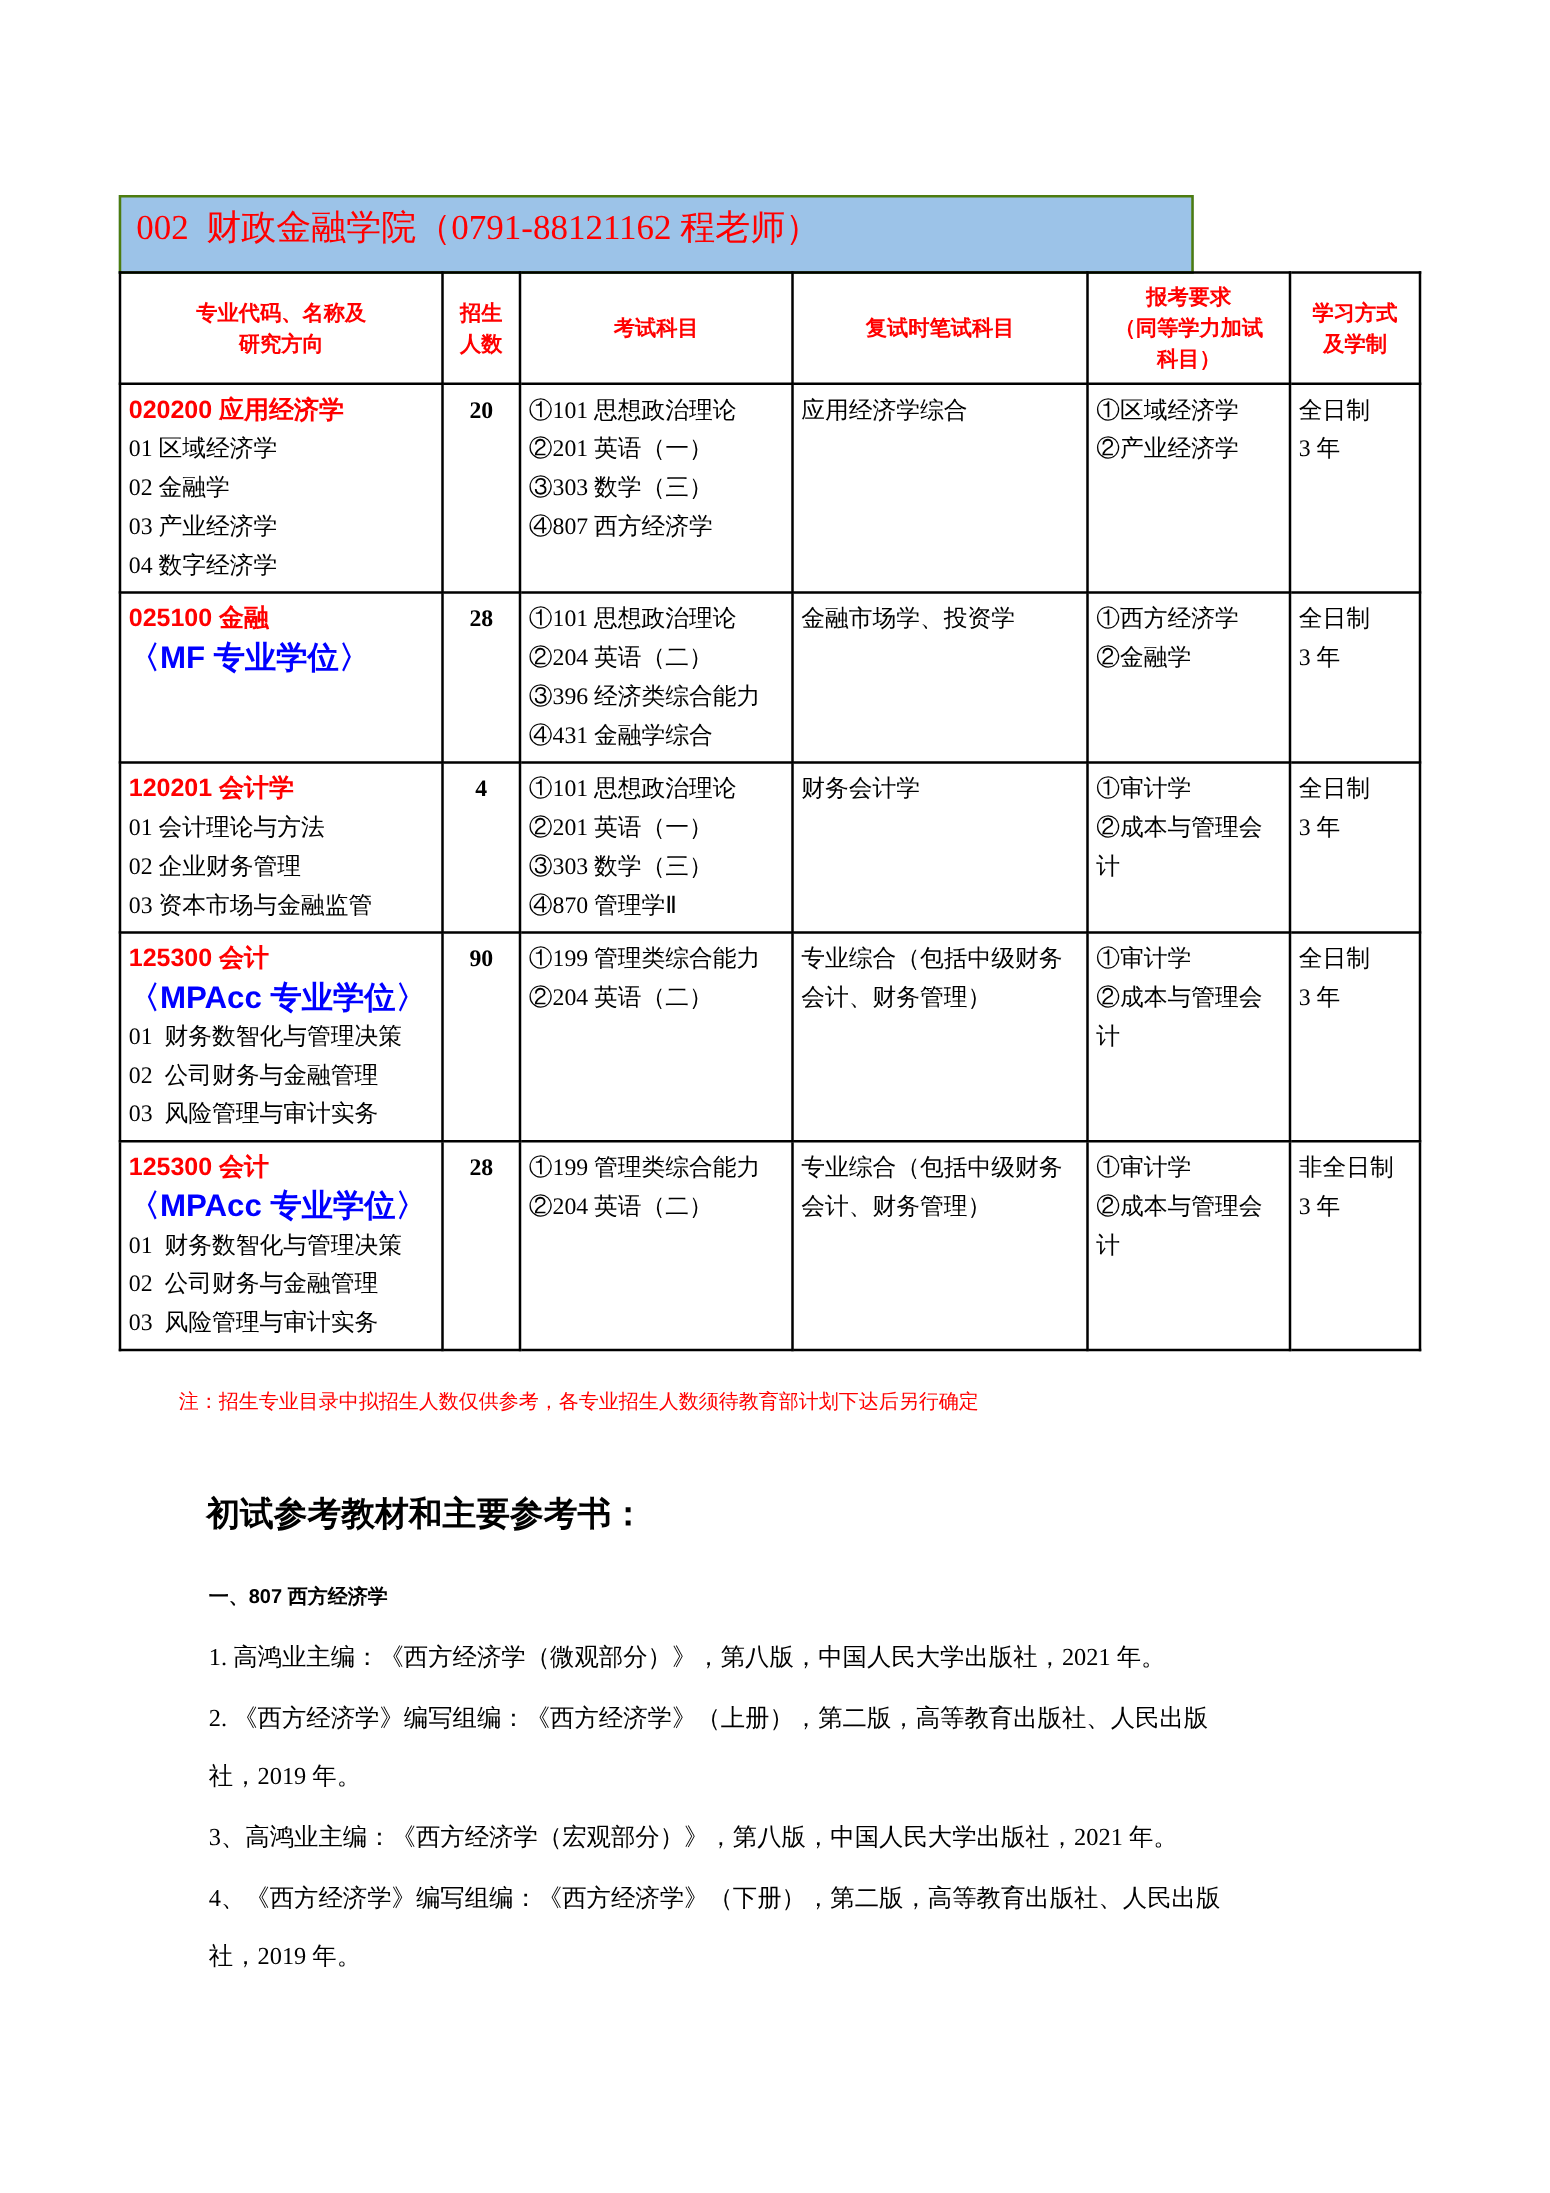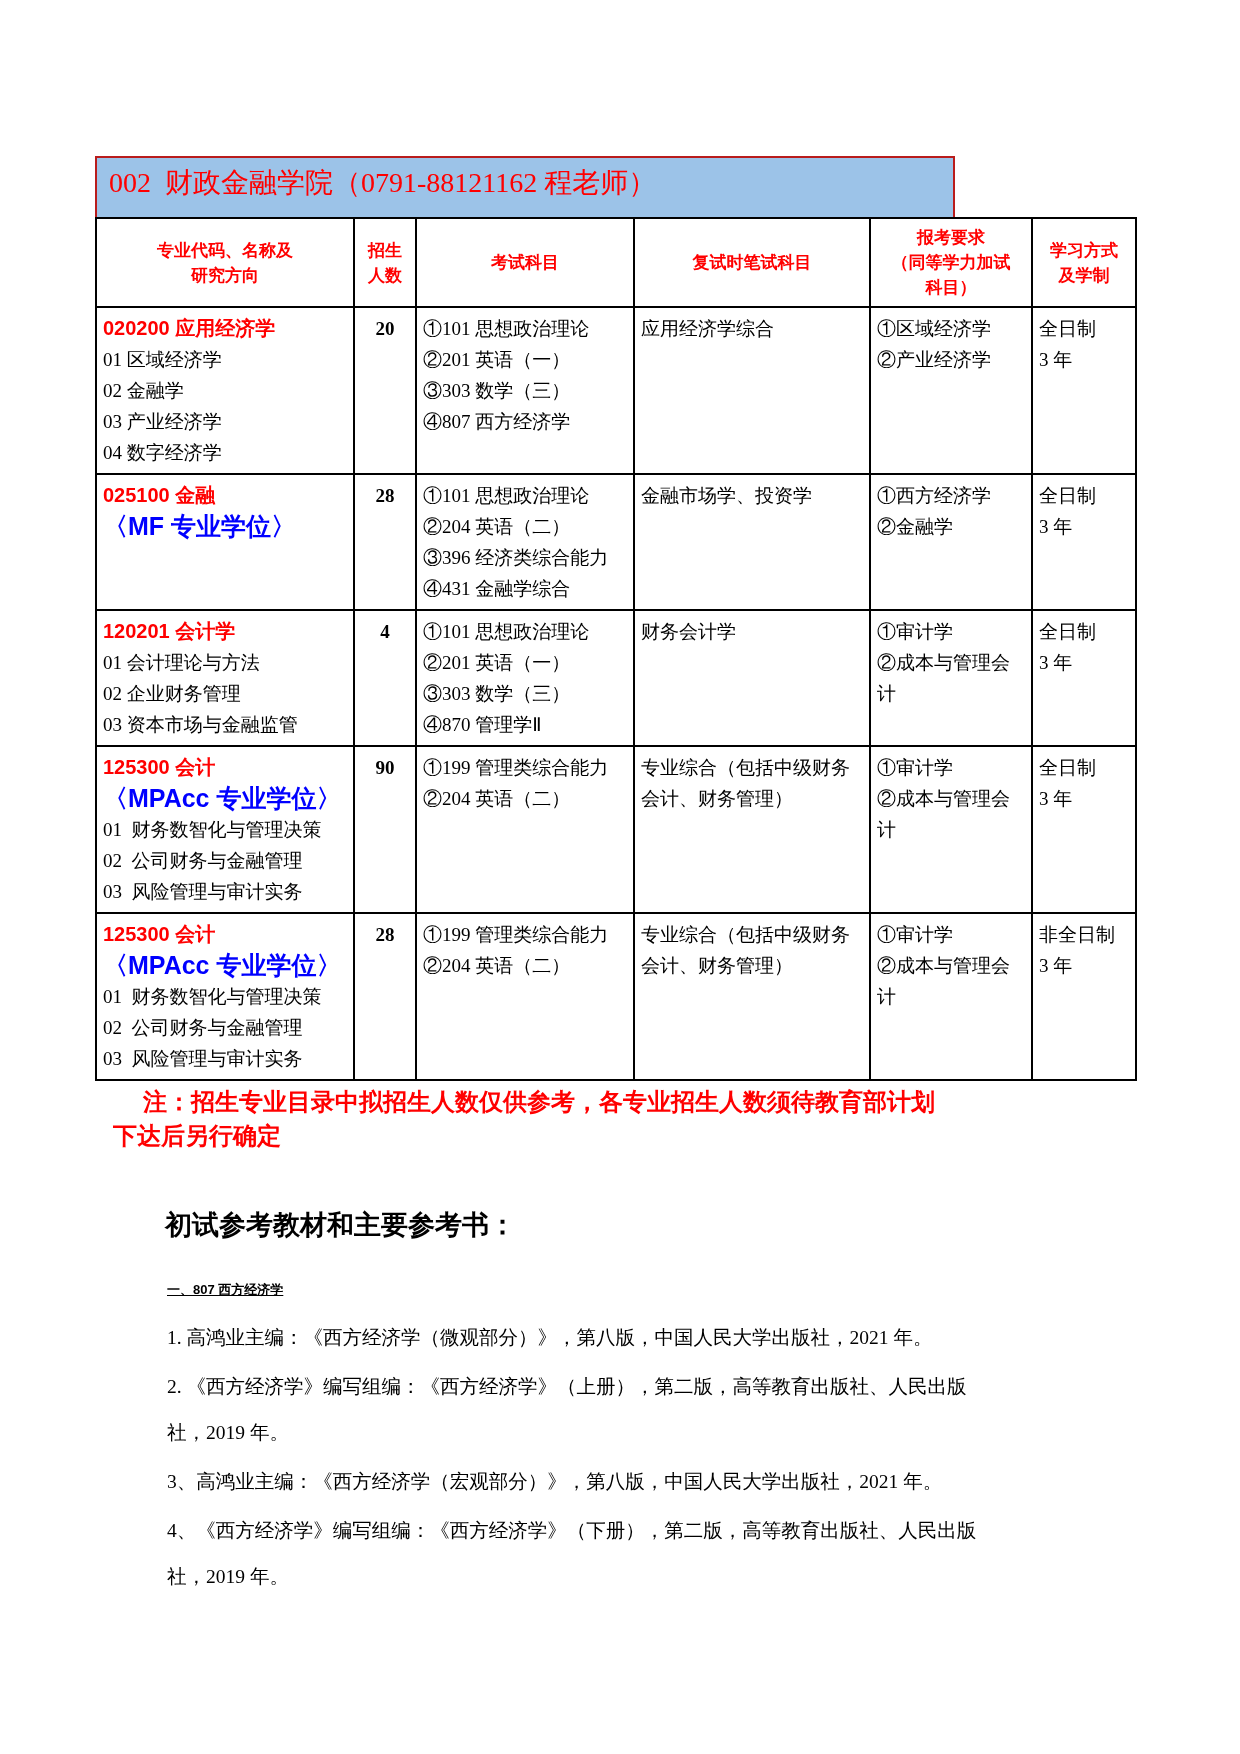--- a/index.html
+++ b/index.html
@@ -15,21 +15,21 @@
     box-sizing: border-box;
   }
   .page {
     padding: 156px 0 60px 95px;
   }
 
   
   .dept-header {
     width: 860px;
     box-sizing: border-box;
-    border: 2px solid #b91c1c;
+    border: 2px solid #4d7c0f;
     background: var(--header-bg, #9cc3e8);
     padding: 5px 12px 14px 12px;
   }
   .dept-title {
     color: var(--accent-red, #ff0000);
     font-size: 28px;
     line-height: 40px;
     white-space: pre-wrap;
     font-family: "Liberation Serif", serif;
   }
@@ -102,42 +102,41 @@
     vertical-align: middle;
     font-weight: bold;
     font-size: 20px;
   }
   td.c3, td.c5, td.c6 { white-space: pre-wrap; }
   td.c4 { white-space: normal; }
 
   
   .note {
     color: var(--accent-red, #ff0000);
-    font-weight: bold;
-    font-family: "Liberation Sans", sans-serif;
-    font-size: 24px;
+    font-weight: normal;
+    font-family: "Liberation Sans", sans-serif;
+    font-size: 16px;
     line-height: 34px;
     width: 822px;
-    margin: 4px 0 0 18px;
+    margin: 24px 0 0 18px;
     text-indent: 30px;
   }
 
   
   .ref-heading {
     font-size: 27px;
     font-weight: bold;
     font-family: "Liberation Serif", serif;
     margin: 54px 0 0 70px;
   }
   .ref-sub {
-    font-size: 13px;
+    font-size: 16px;
     font-weight: bold;
     font-family: "Liberation Sans", sans-serif;
     margin: 38px 0 0 72px;
-    text-decoration: underline;
   }
   .ref-list { margin: 16px 0 0 72px; width: 818px; }
   .ref-item {
     font-size: 19.5px;
     line-height: 46px;
     margin: 0 0 3px 0;
   }
 </style>
 </head>
 <body>

